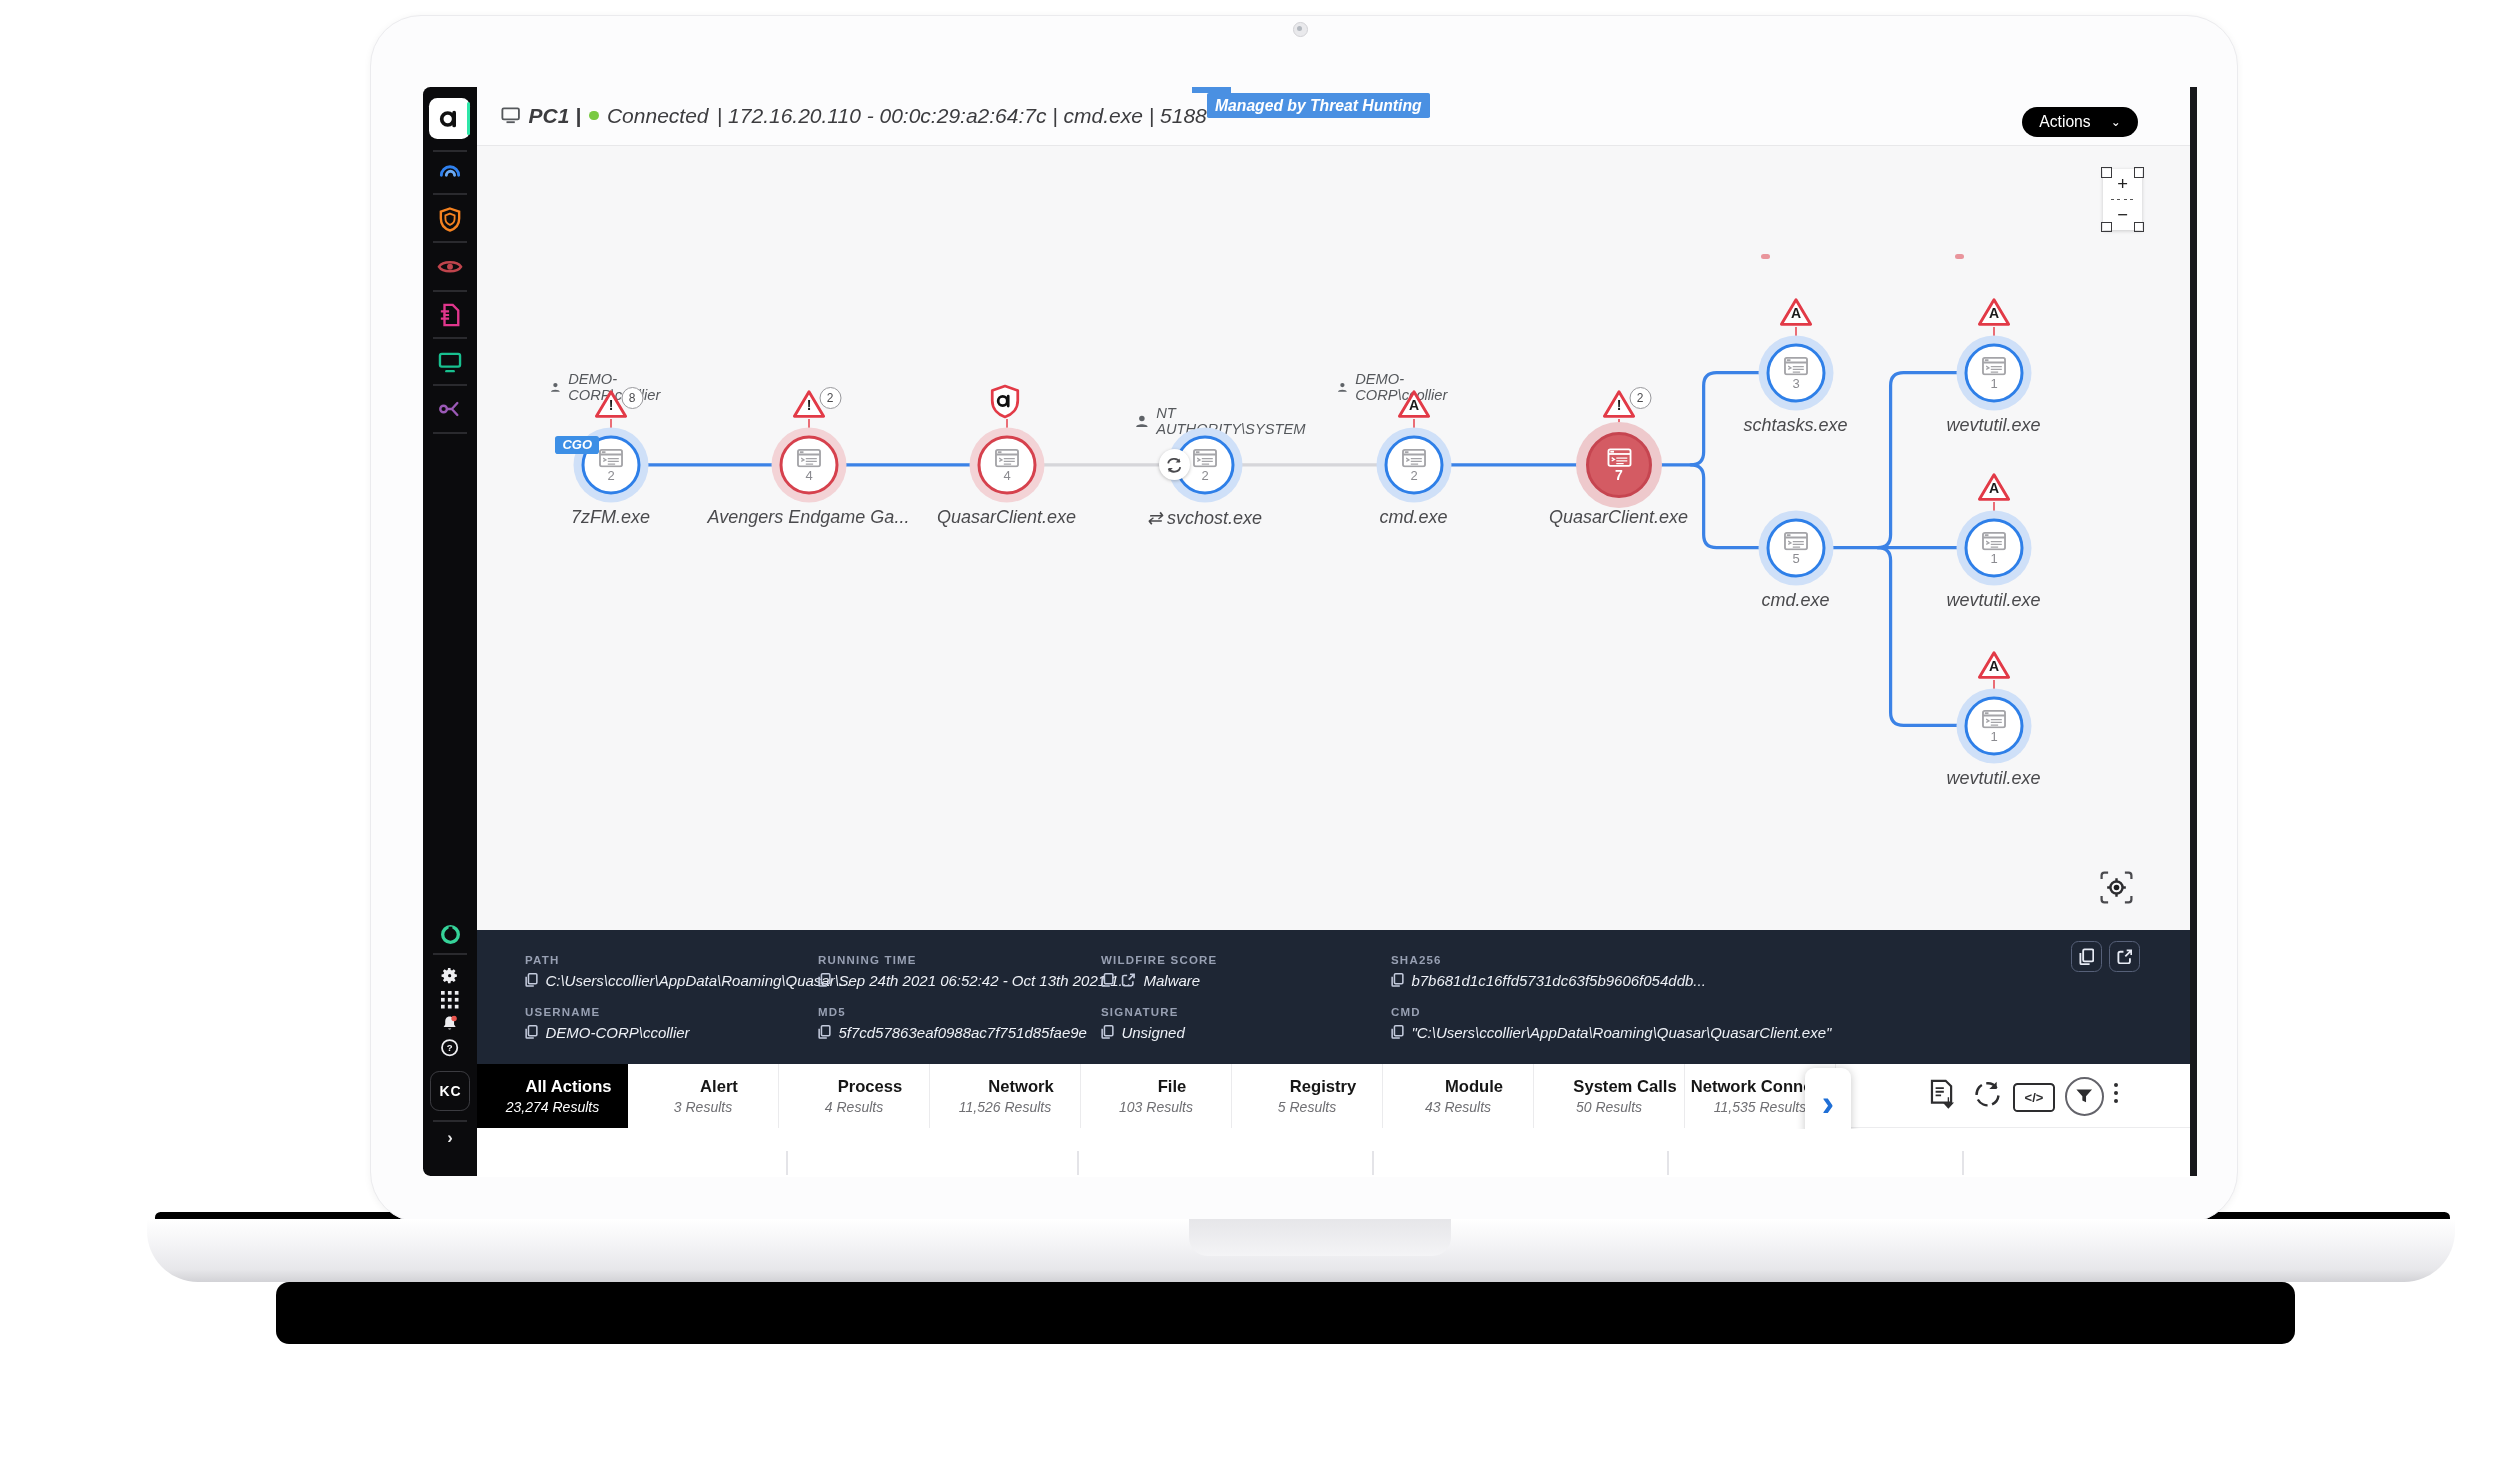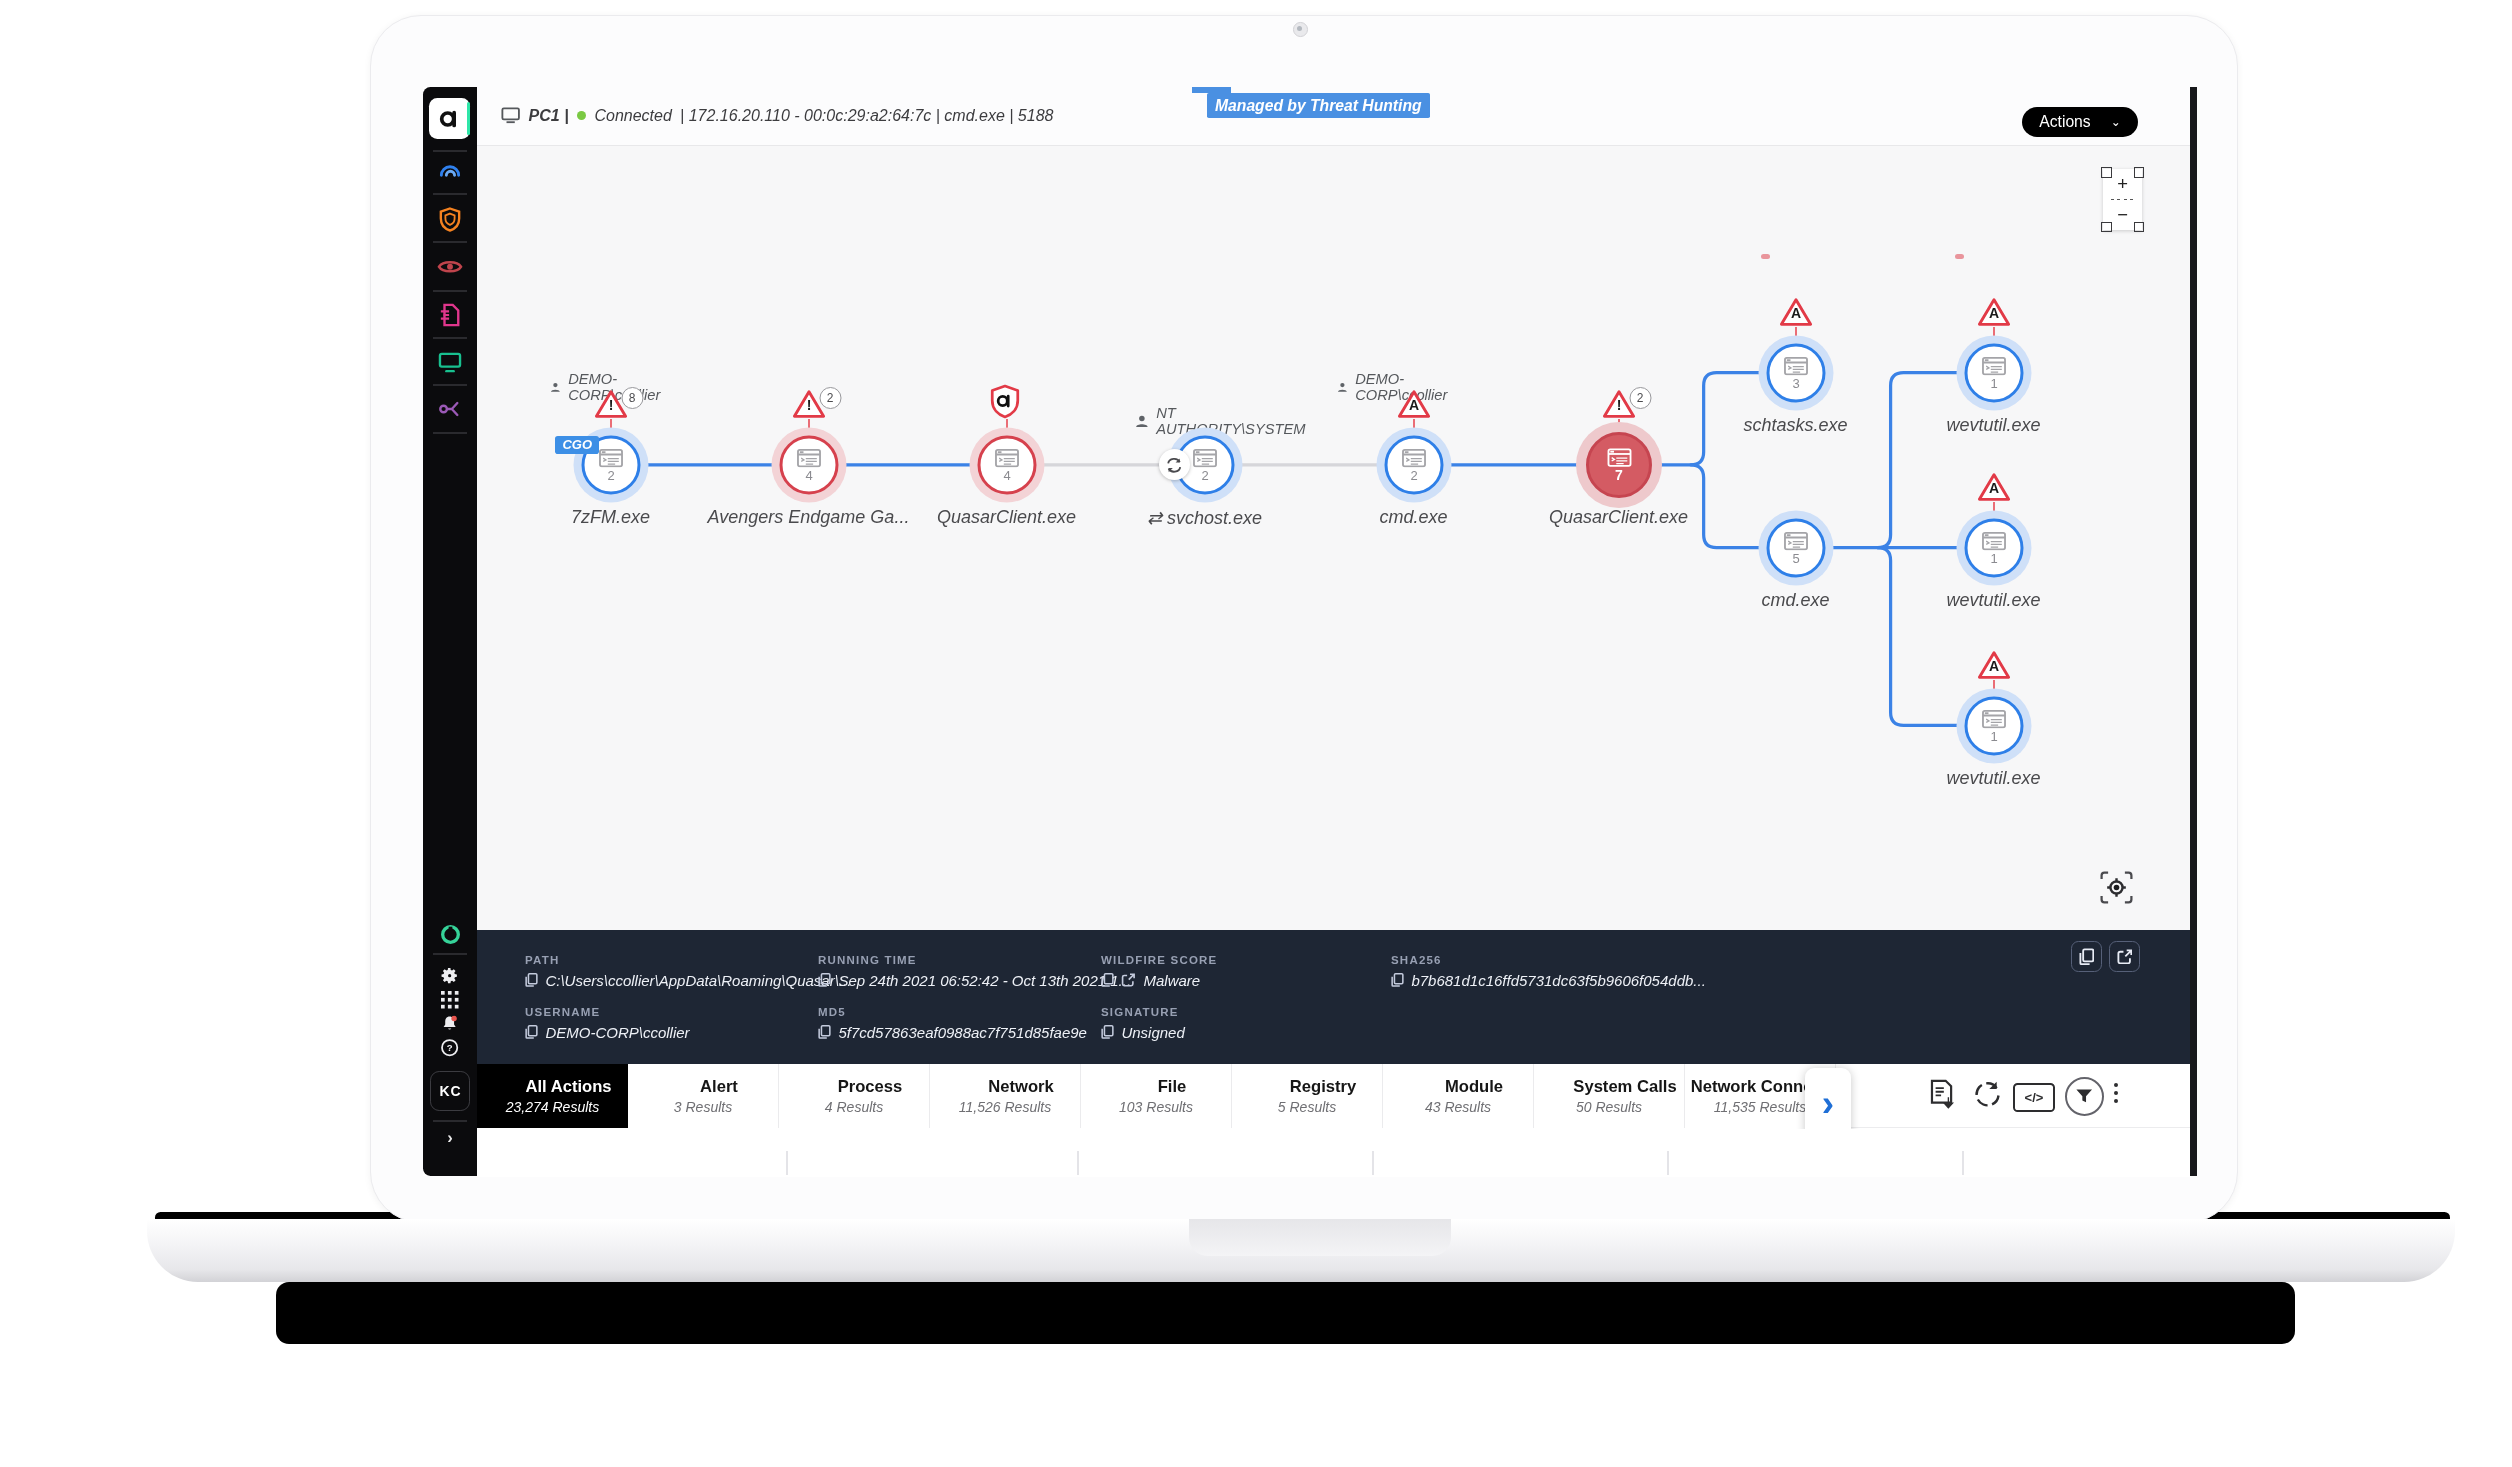--- a/index.html
+++ b/index.html
@@ -35,21 +35,21 @@
      display:flex;align-items:center;justify-content:center;}
   .logo-tile::after{content:"";position:absolute;right:0;top:3.7px;width:3.7px;height:33px;background:#2ee6a8;border-radius:2.8px;}
   .kc-tile{position:absolute;left:7.4px;top:984px;width:40px;height:40px;border:1.8px solid #3c3c41;border-radius:9.2px;
      box-sizing:border-box;display:flex;align-items:center;justify-content:center;
      color:#fff;font-weight:bold;font-size:14px;letter-spacing:0.9px;}
   .sb-chevron{color:#e8e8e8;font-size:16.6px;font-weight:bold;}
 
   
   .topbar{left:477px;top:87px;width:1714px;height:59px;background:#fcfcfd;border-bottom:1.8px solid #e8e8ea;box-sizing:border-box;}
   .host-line{position:absolute;left:24px;top:0;height:57px;display:flex;align-items:center;gap:8.3px;
-     font-size:16px;font-style:italic;color:#3c3c3f;}
+     font-size:21px;font-style:italic;color:#3c3c3f;}
   .host-line b{font-weight:bold;}
   .status-dot{width:9.2px;height:9.2px;border-radius:50%;background:#7ac943;display:inline-block;}
   .badge-sliver{left:1192px;top:87px;width:39px;height:6.4px;background:#4a90e2;}
   .managed-badge{left:1207px;top:93px;height:25px;padding:0 8px;background:#4a90e2;color:#fff;
      display:flex;align-items:center;font-size:15.7px;font-weight:bold;font-style:italic;border-radius:1.8px;}
   .actions-btn{left:2022px;top:107px;width:116px;height:30px;background:#000;border-radius:16.6px;color:#fff;
      display:flex;align-items:center;justify-content:center;gap:20px;font-size:15.7px;}
 
   
   .canvas{left:477px;top:146px;width:1714px;height:784px;background:#f7f7f8;}
@@ -628,20 +628,30 @@
       <div class="fld" style="left: 624px; top: 76px;">
         <div class="fld-label">SIGNATURE</div>
         <div class="fld-value">
           <svg width="13" height="15.7" viewBox="0 0 17 19" style="flex:none;">
   <rect x="4.5" y="1.5" width="11" height="13" rx="1.5" fill="none" stroke="#c4cbdd" stroke-width="2"></rect>
   <path d="M11.5 17.5 H2.5 Q1.5 17.5 1.5 16.5 V5.5" fill="none" stroke="#c4cbdd" stroke-width="2"></path>
           </svg>
           <span>Unsigned</span>
         </div>
       </div>
+      <div class="fld" style="left: 914px; top: 76px;">
+        <div class="fld-label">CMD</div>
+        <div class="fld-value">
+          <svg width="13" height="15.7" viewBox="0 0 17 19" style="flex:none;">
+  <rect x="4.5" y="1.5" width="11" height="13" rx="1.5" fill="none" stroke="#c4cbdd" stroke-width="2"></rect>
+  <path d="M11.5 17.5 H2.5 Q1.5 17.5 1.5 16.5 V5.5" fill="none" stroke="#c4cbdd" stroke-width="2"></path>
+          </svg>
+          <span>"C:\Users\ccollier\AppData\Roaming\Quasar\QuasarClient.exe"</span>
+        </div>
+      </div>
     </div>
 
   <div class="abs z5 tabbar" id="tabbar">
       <div class="tab selected">
         <span class="t1">All Actions</span>
                   <span class="t2">23,274 Results</span>
       </div>
       <div class="tab">
         <span class="t1">Alert</span>
                   <span class="t2">3 Results</span>

